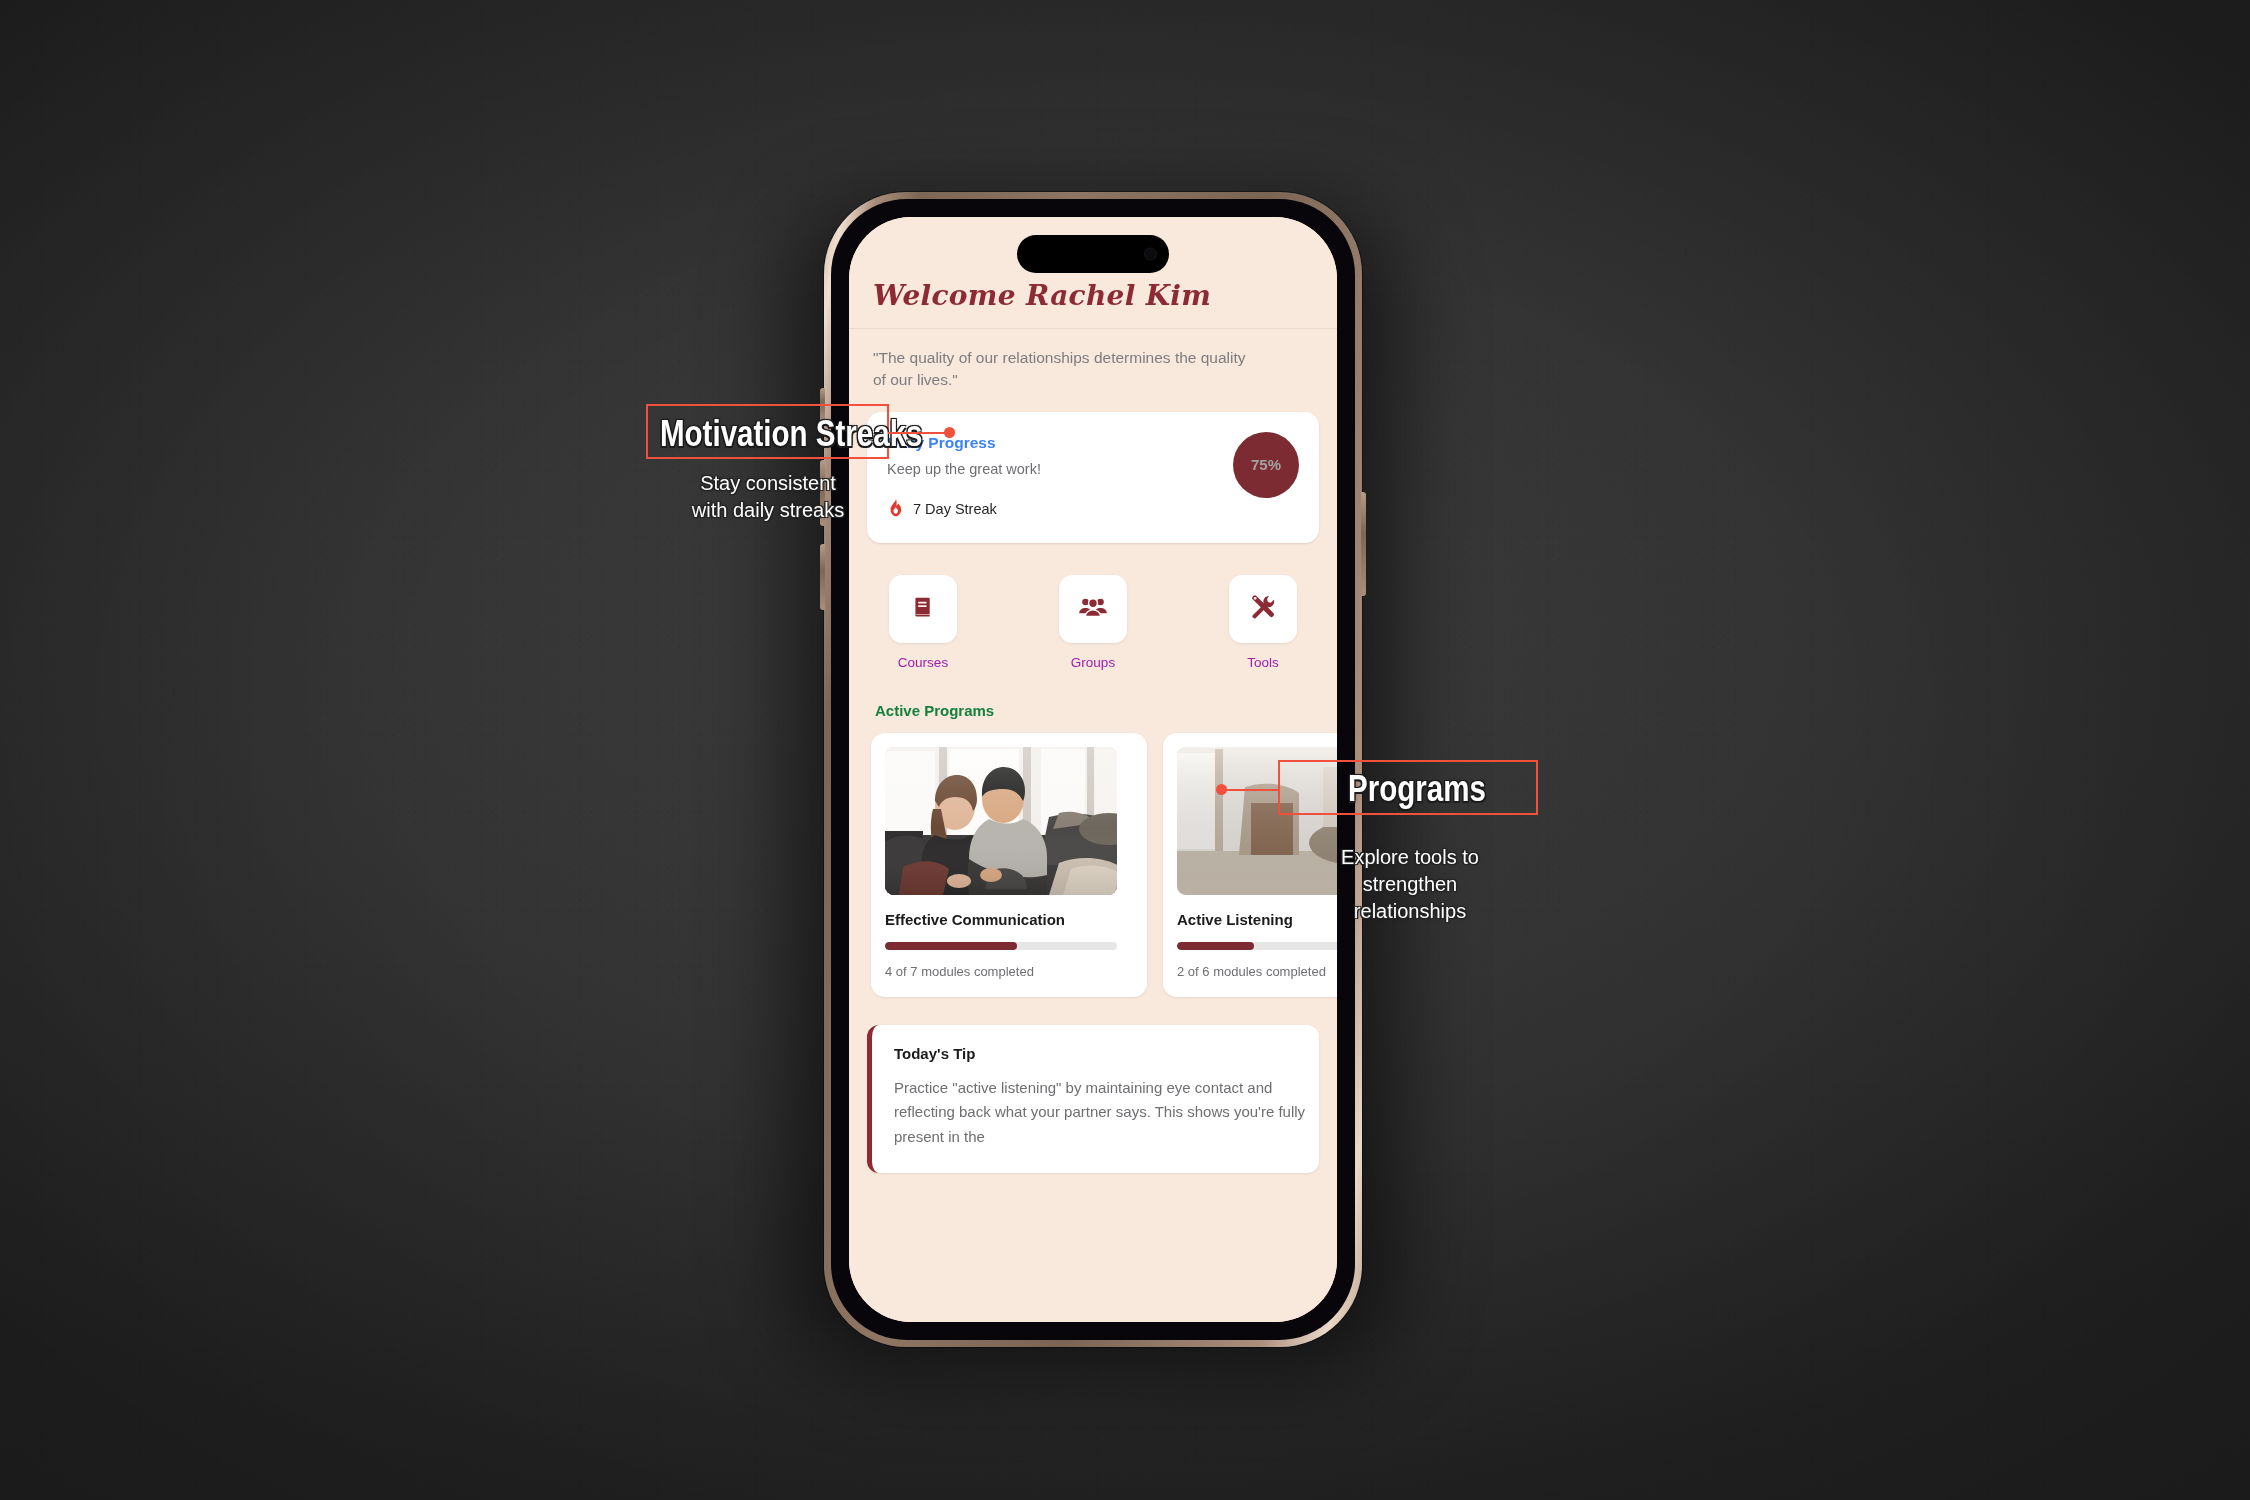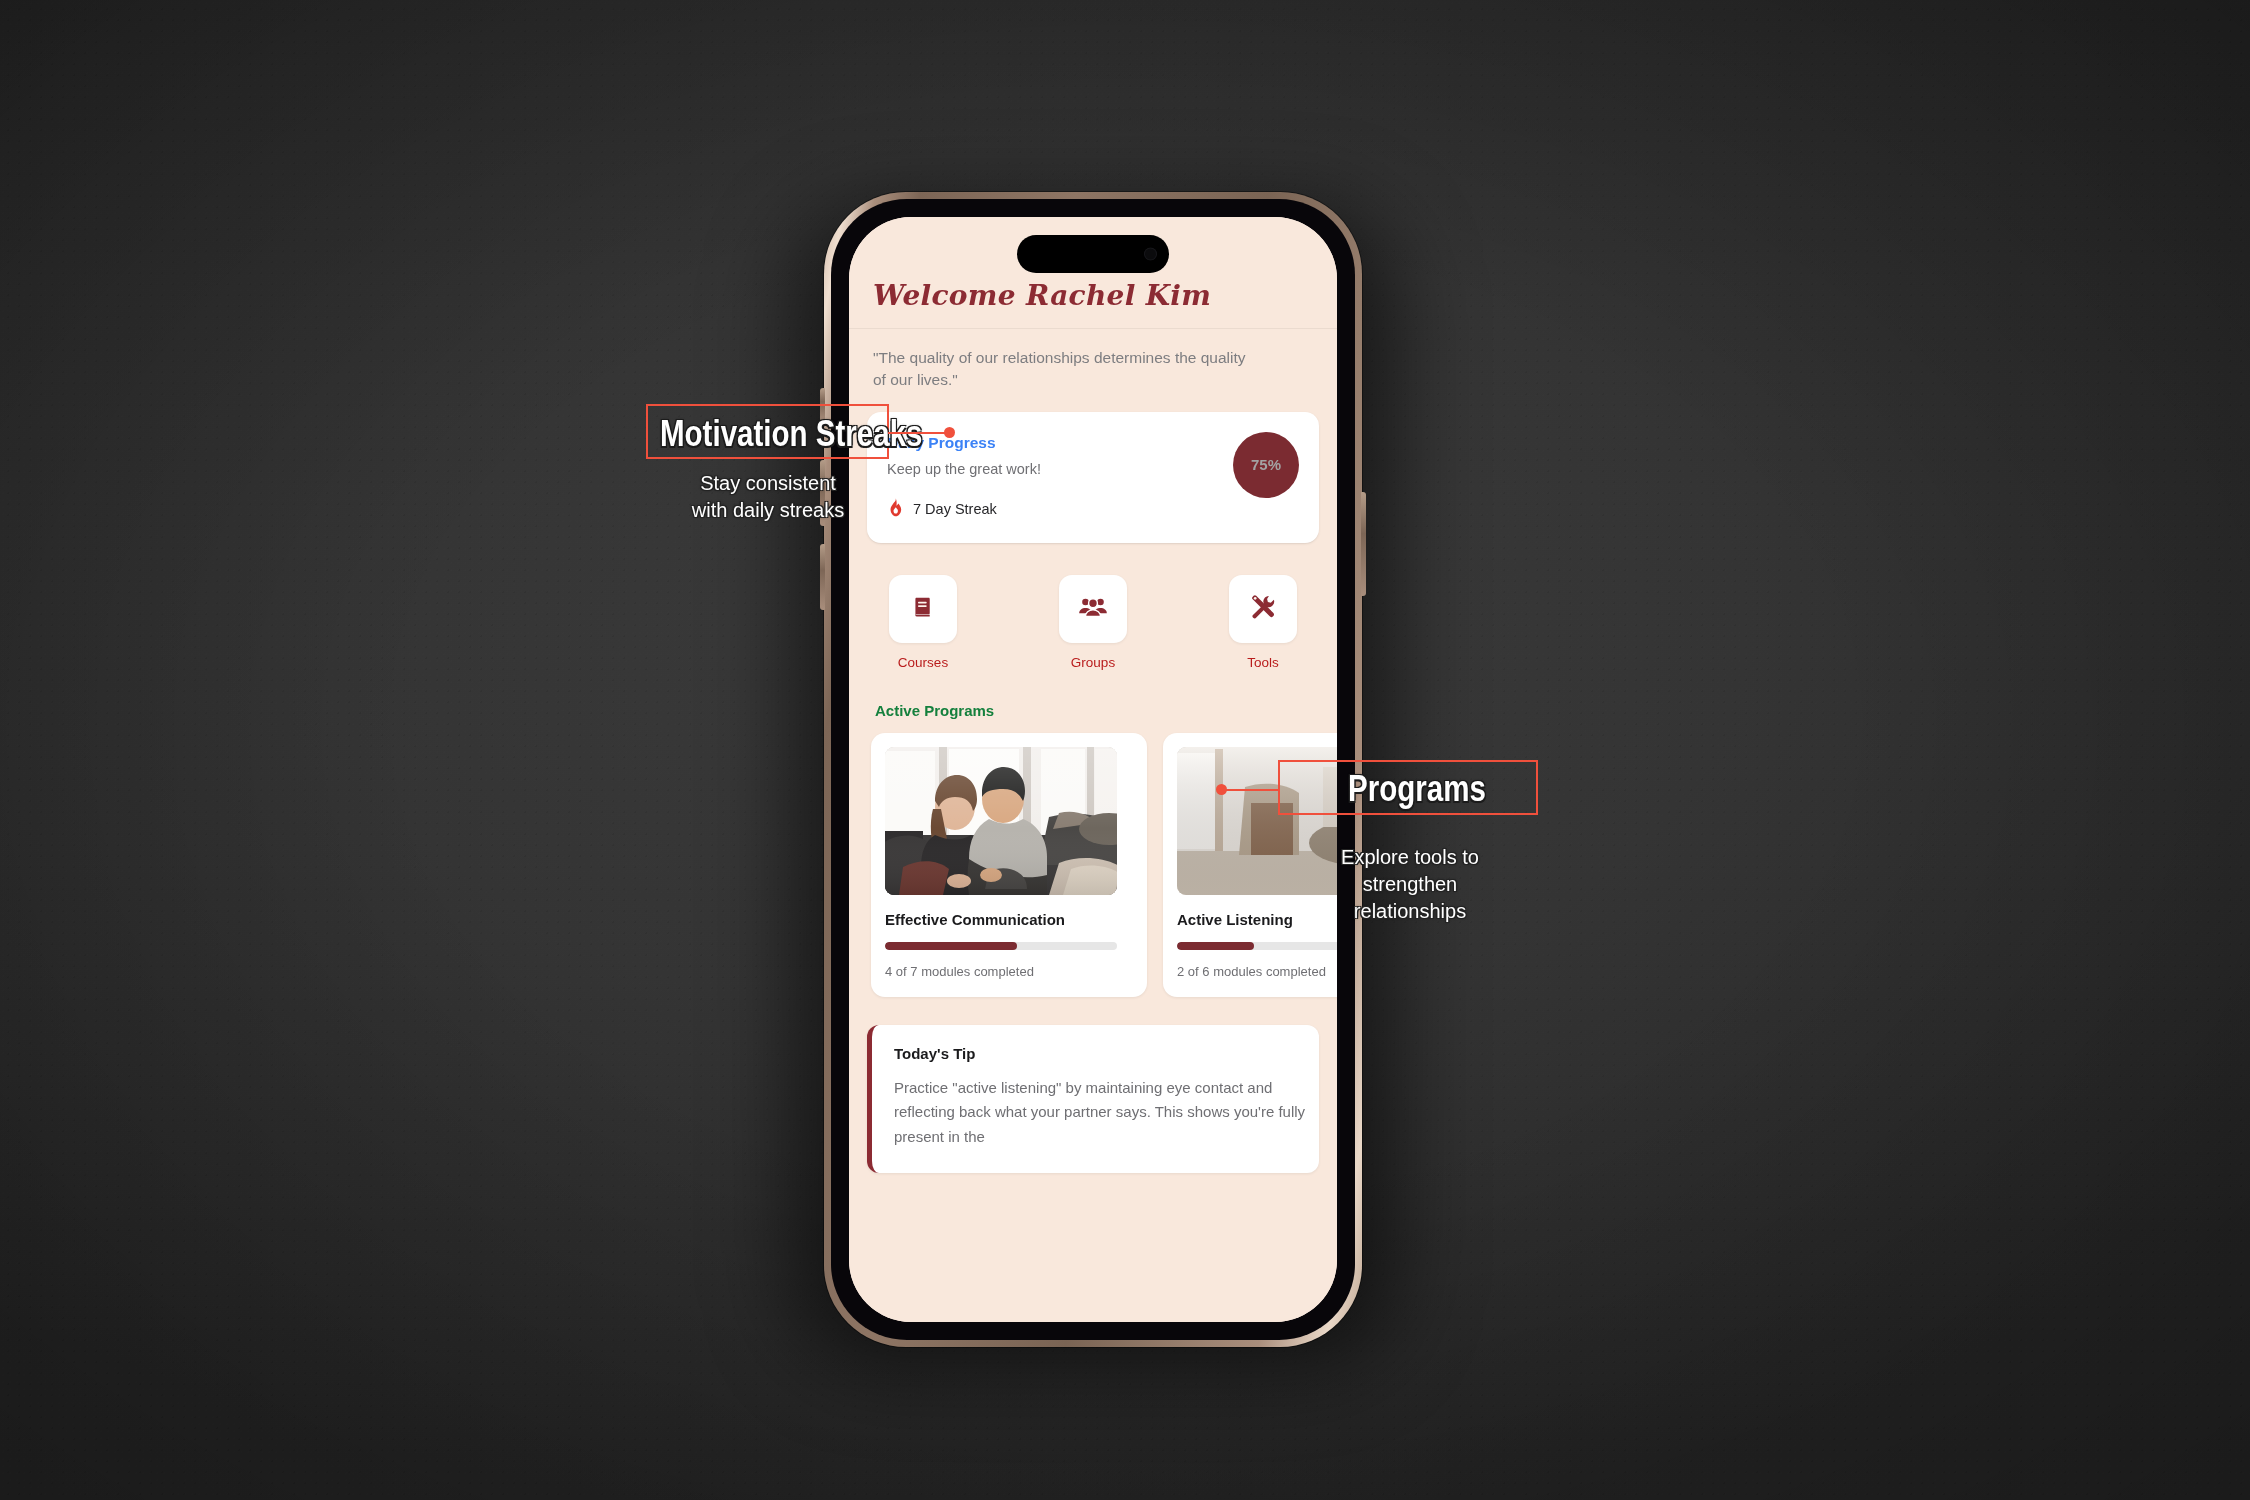--- a/index.html
+++ b/index.html
@@ -210,21 +210,21 @@
     background: #fff;
     border-radius: 13px;
     box-shadow: 0 1px 3px rgba(0,0,0,.07);
     display: flex;
     align-items: center;
     justify-content: center;
   }
   .qa-label {
     margin-top: 12px;
     font-size: 13.5px;
-    color: #b91c1c;
+    color: #a21caf;
   }
 
   
   #section-heading {
     margin: 32px 0 14px 26px;
     font-size: 15px;
     font-weight: 700;
     color: #15803d;
   }
 

